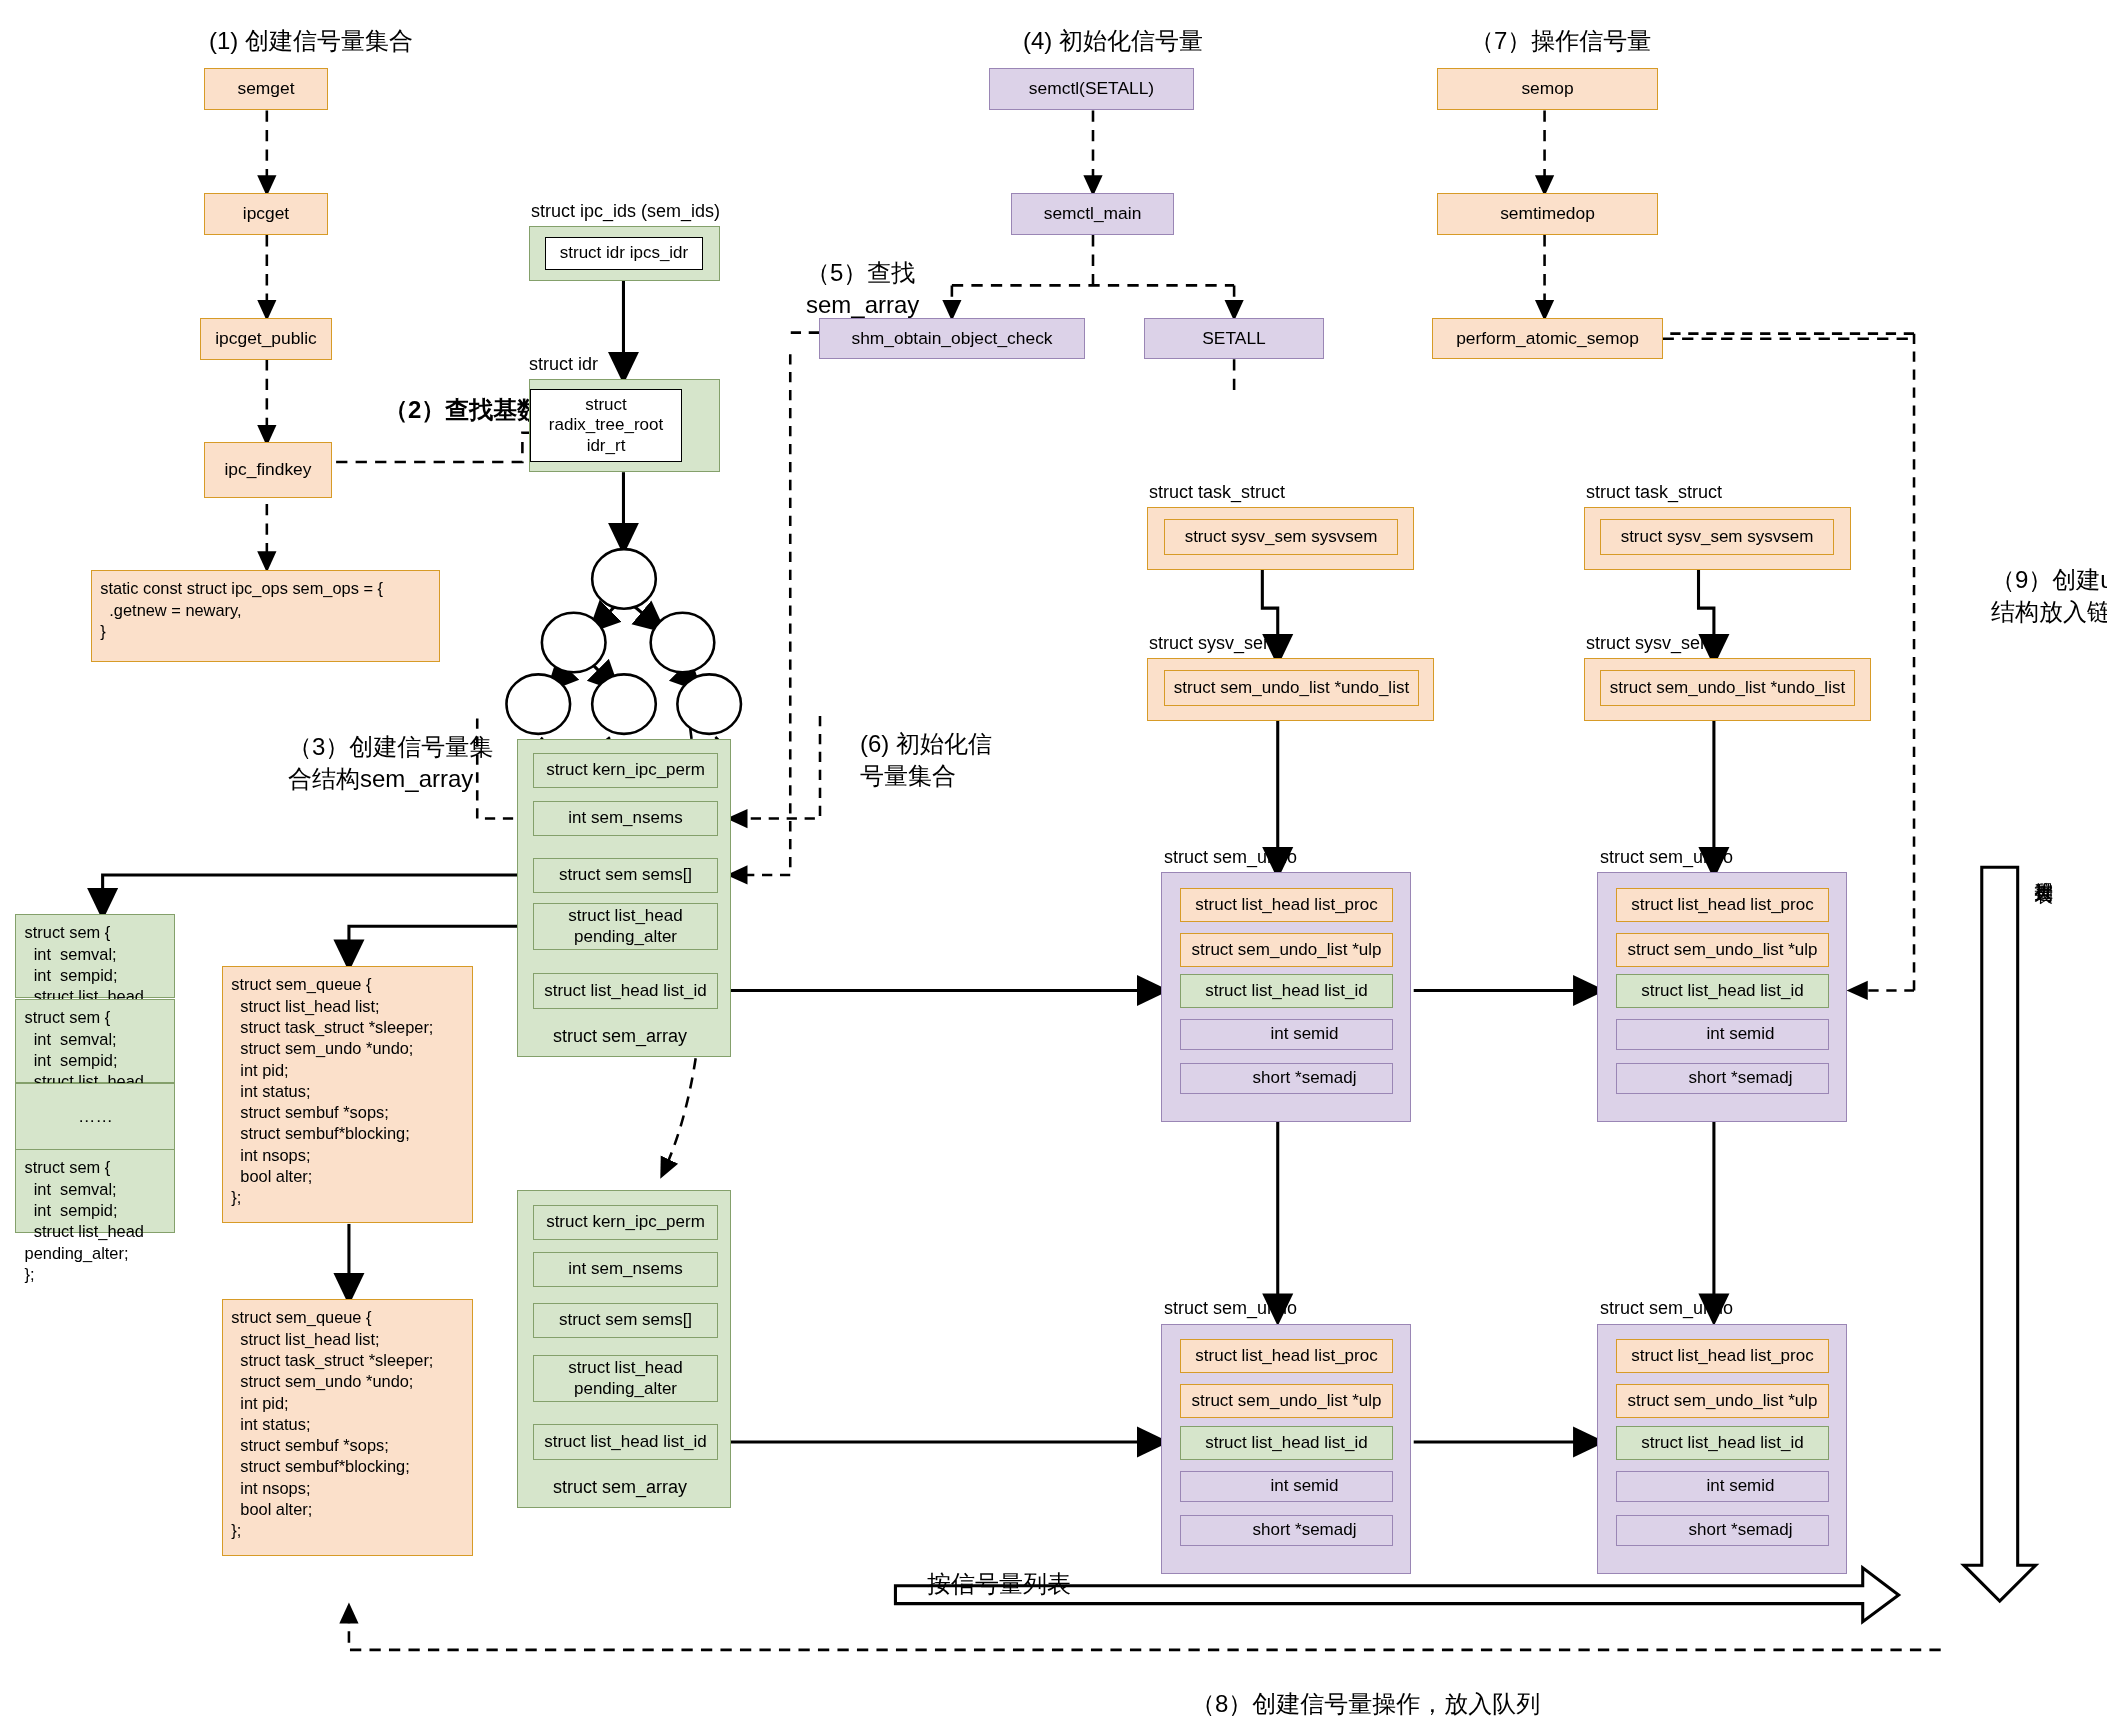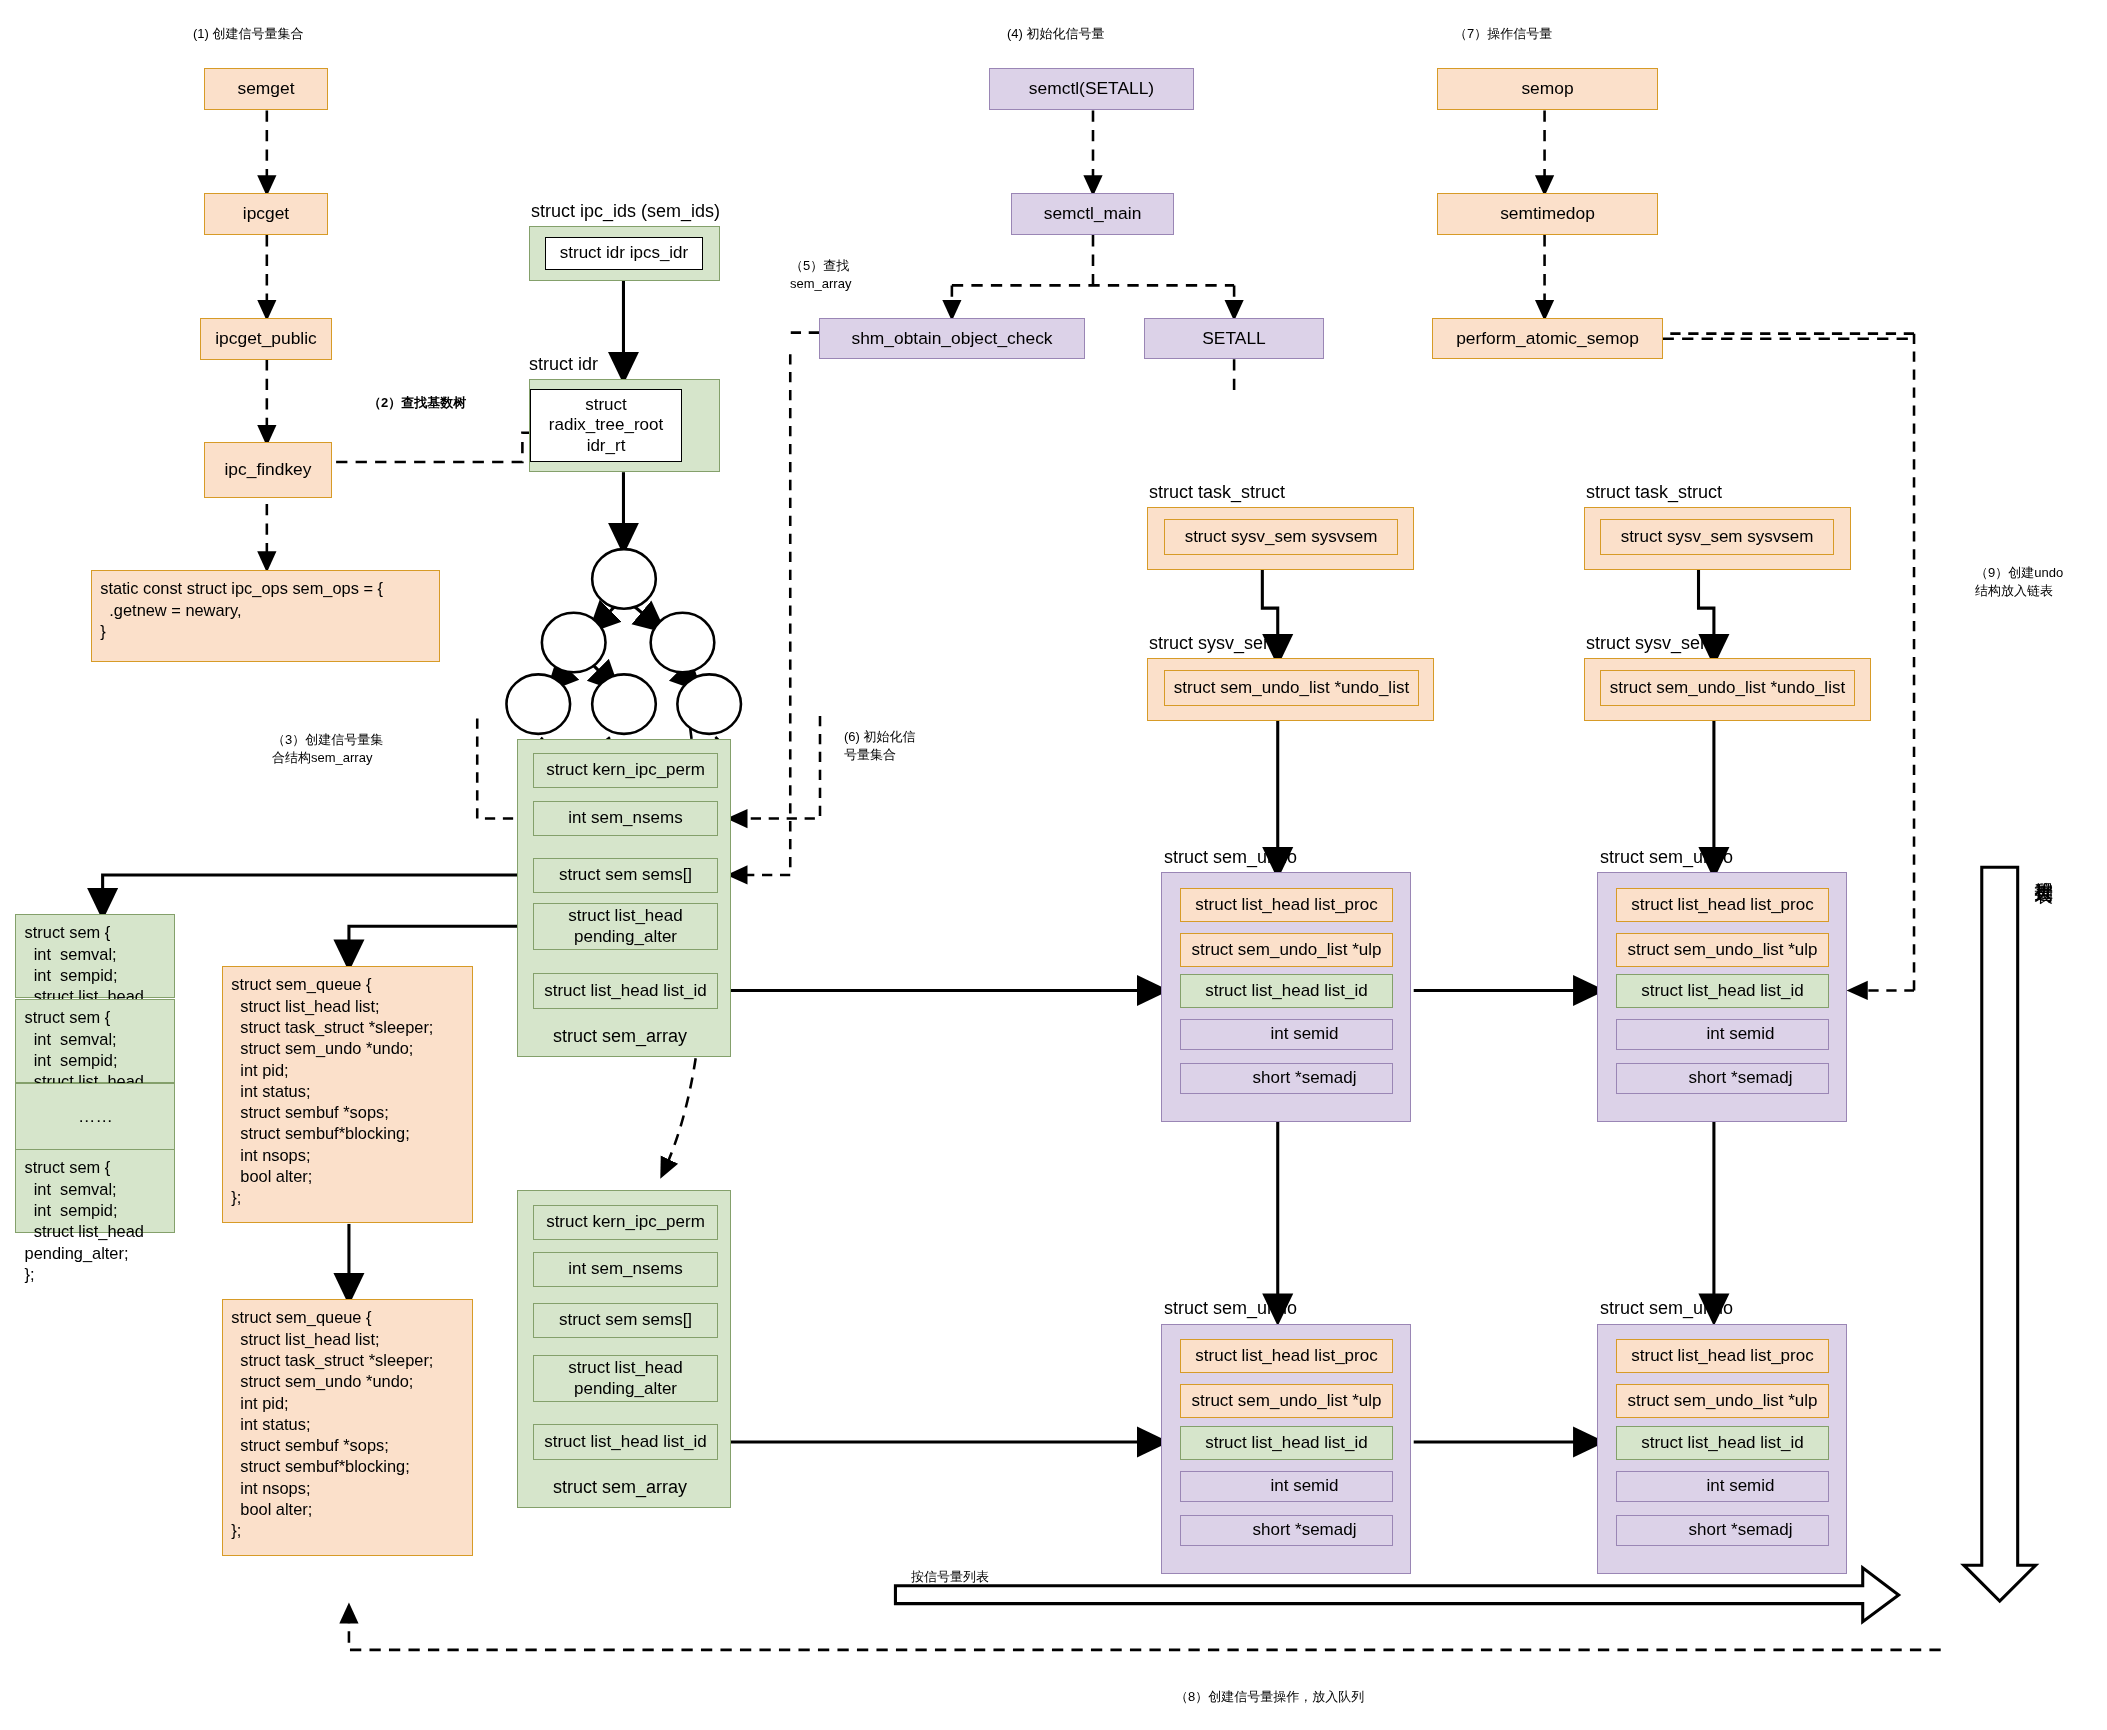--- a/index.html
+++ b/index.html
@@ -1,21 +1,21 @@
 <!DOCTYPE html>
 <html style="font-size:8.2px"><head>
 <meta charset="utf-8">
 <style>
   html,body{margin:0;padding:0;background:#ffffff;}
   body{font-family:"Liberation Sans","DejaVu Sans",sans-serif;}
   #stage{position:relative;width:2108px;height:1731px;background:#fff;overflow:hidden;}
 
   
   .lbl{position:absolute;color:#000;font-size:17.4px;line-height:1.35;white-space:pre;}
-  .lbl.cn{font-size:13px;}
+  .lbl.cn{font-size:24px;margin-left:16px;}
 
   
   .node{position:absolute;box-sizing:border-box;display:flex;align-items:center;justify-content:center;
         text-align:center;font-size:17.4px;color:#000;line-height:1.25;}
   .orange{background:#fbe0ca;border:1.5px solid #d79b27;}
   .purple{background:#dcd2e8;border:1.5px solid #9a86b5;}
   .green{background:#d6e5cb;border:1.5px solid #84a06b;}
   .white{background:#ffffff;border:1.5px solid #000000;}
   .greenfill{background:#d6e5cb;border:1.5px solid #84a06b;}
 

